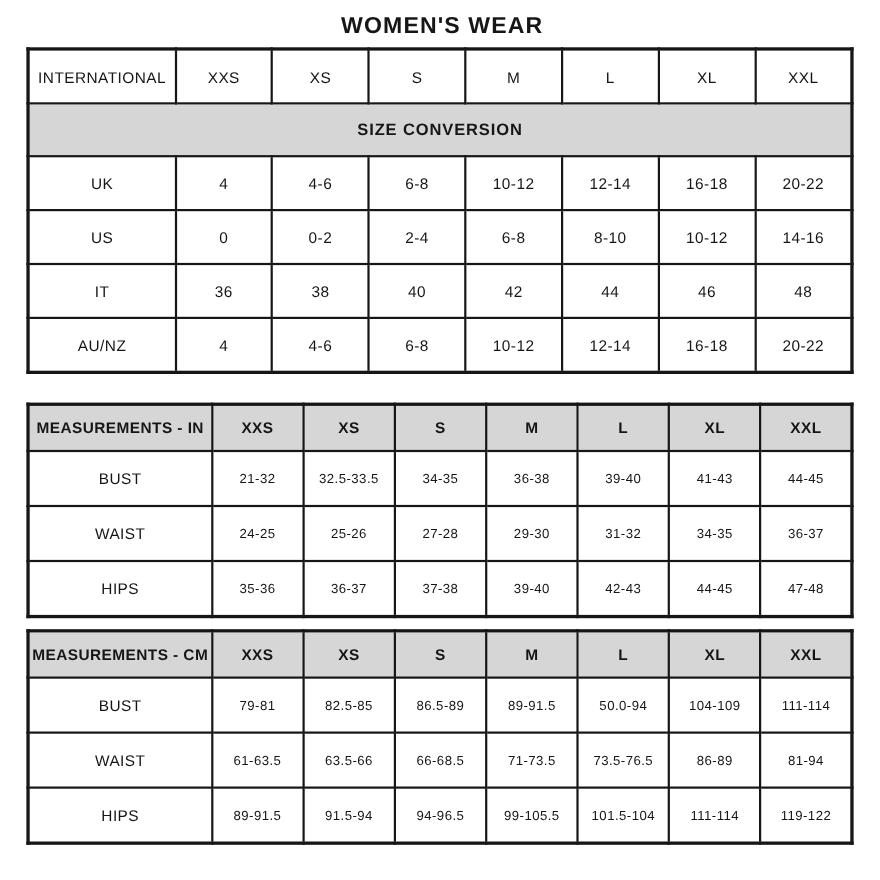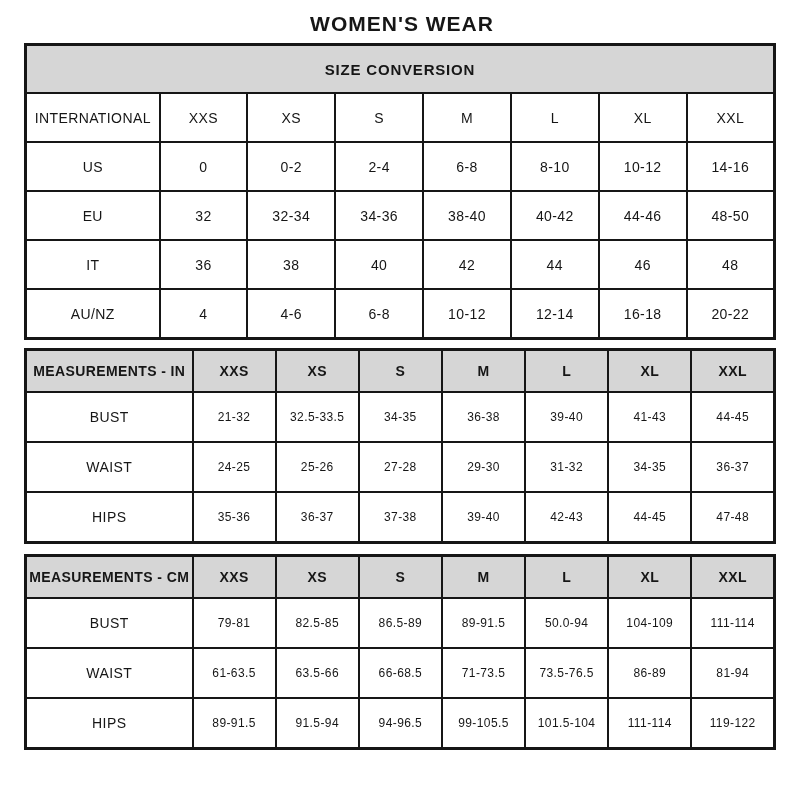--- a/index.html
+++ b/index.html
@@ -21,21 +21,21 @@
     letter-spacing:0.4px;overflow:hidden;white-space:nowrap;
   }
   
   .t1 td{height:45px;font-size:14px;}
   .t1 td.caption{
     height:44px;background:#d6d6d6;font-weight:bold;
     font-size:15px;letter-spacing:0.8px;
   }
   .t1 col.c0{width:134px;}
   
-  .t2{margin-top:8px;}
+  .t2{margin-top:26px;}
   .t3{margin-top:10px;}
   .t2 td,.t3 td{height:46px;font-size:12px;}
   .t2 td.lbl,.t3 td.lbl{font-size:14px;}
   .t2 tr.hdr td,.t3 tr.hdr td{
     height:38px;background:#d6d6d6;font-weight:bold;font-size:14px;
   }
   .t2 col.c0,.t3 col.c0{width:167px;}
 </style>
 </head>
 <body>
@@ -48,51 +48,51 @@
       <col>
       <col>
       <col>
       <col>
       <col>
       <col>
       <col>
     </colgroup>
   <tbody>
       <tr>
-    <td colspan="8" class="caption">SIZE CONVERSION</td>
-  </tr>
-  <tr>
     <td>INTERNATIONAL</td>
     <td>XXS</td>
     <td>XS</td>
     <td>S</td>
     <td>M</td>
     <td>L</td>
     <td>XL</td>
     <td>XXL</td>
   </tr>
   <tr>
+    <td colspan="8" class="caption">SIZE CONVERSION</td>
+  </tr>
+  <tr>
+    <td>UK</td>
+    <td>4</td>
+    <td>4-6</td>
+    <td>6-8</td>
+    <td>10-12</td>
+    <td>12-14</td>
+    <td>16-18</td>
+    <td>20-22</td>
+  </tr>
+  <tr>
     <td>US</td>
     <td>0</td>
     <td>0-2</td>
     <td>2-4</td>
     <td>6-8</td>
     <td>8-10</td>
     <td>10-12</td>
     <td>14-16</td>
-  </tr>
-  <tr>
-    <td>EU</td>
-    <td>32</td>
-    <td>32-34</td>
-    <td>34-36</td>
-    <td>38-40</td>
-    <td>40-42</td>
-    <td>44-46</td>
-    <td>48-50</td>
   </tr>
   <tr>
     <td>IT</td>
     <td>36</td>
     <td>38</td>
     <td>40</td>
     <td>42</td>
     <td>44</td>
     <td>46</td>
     <td>48</td>

